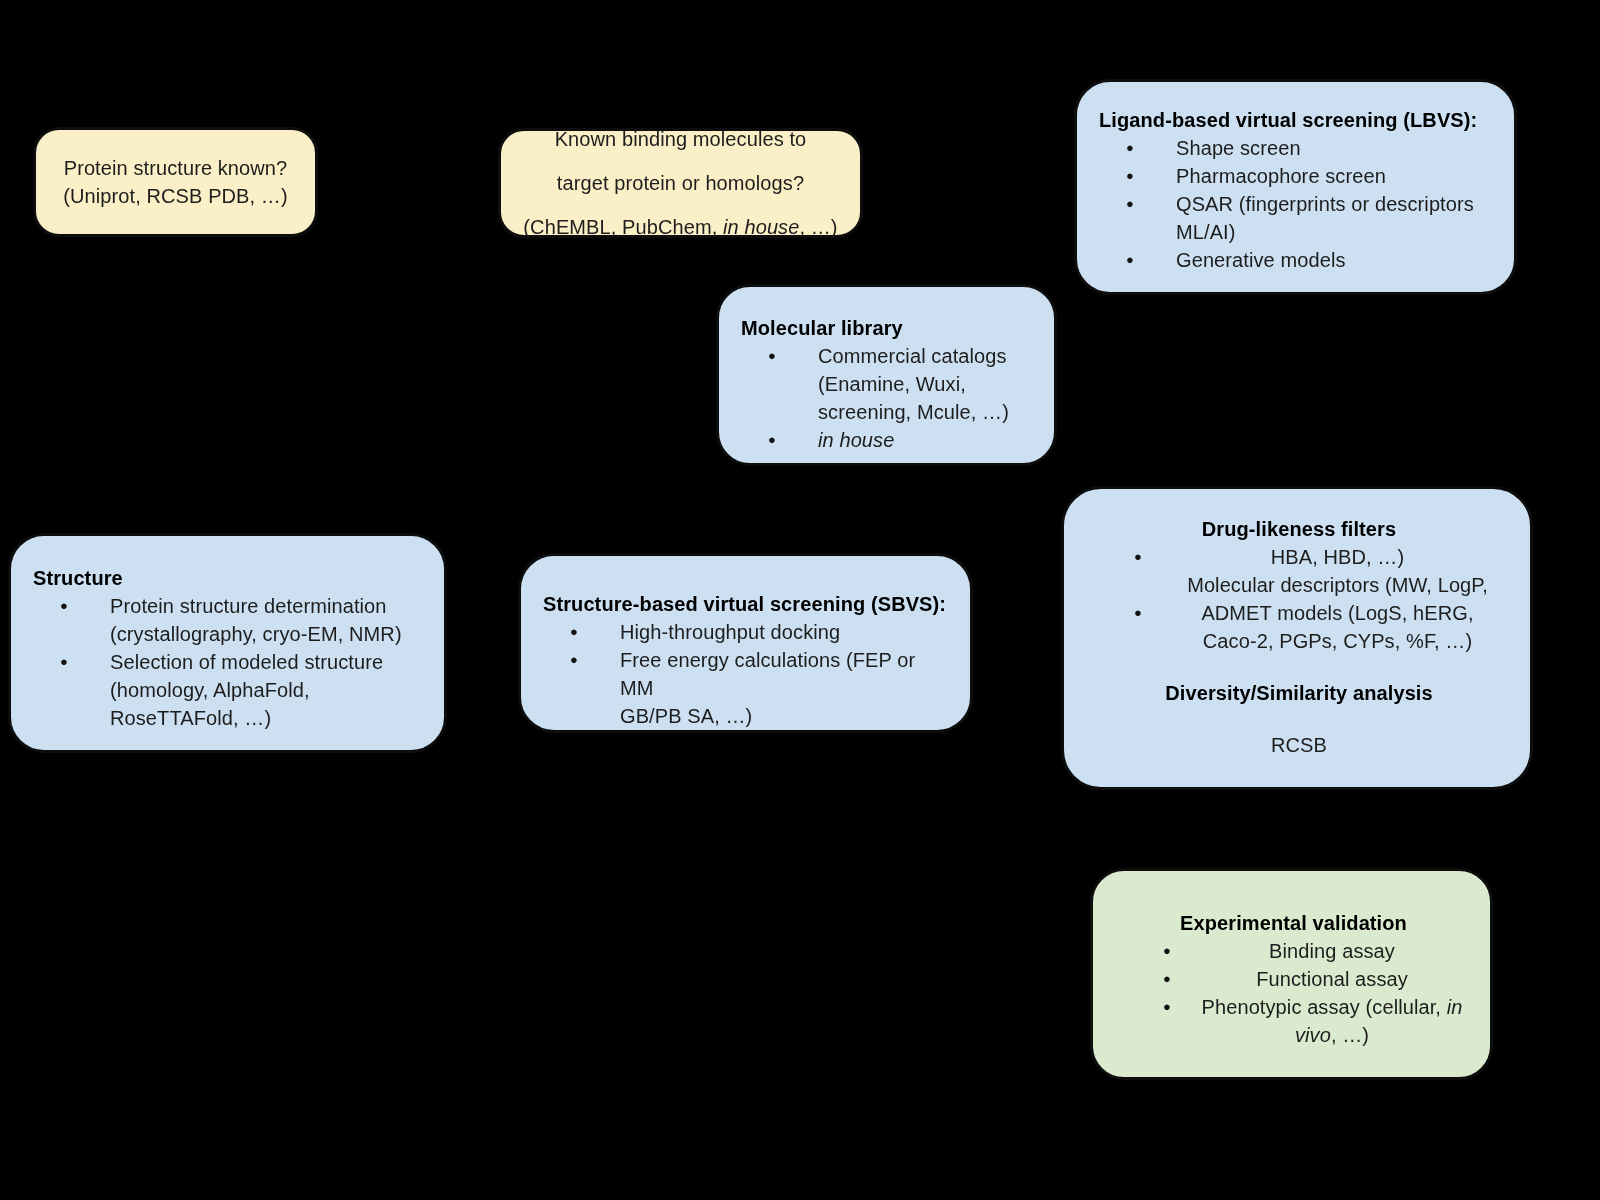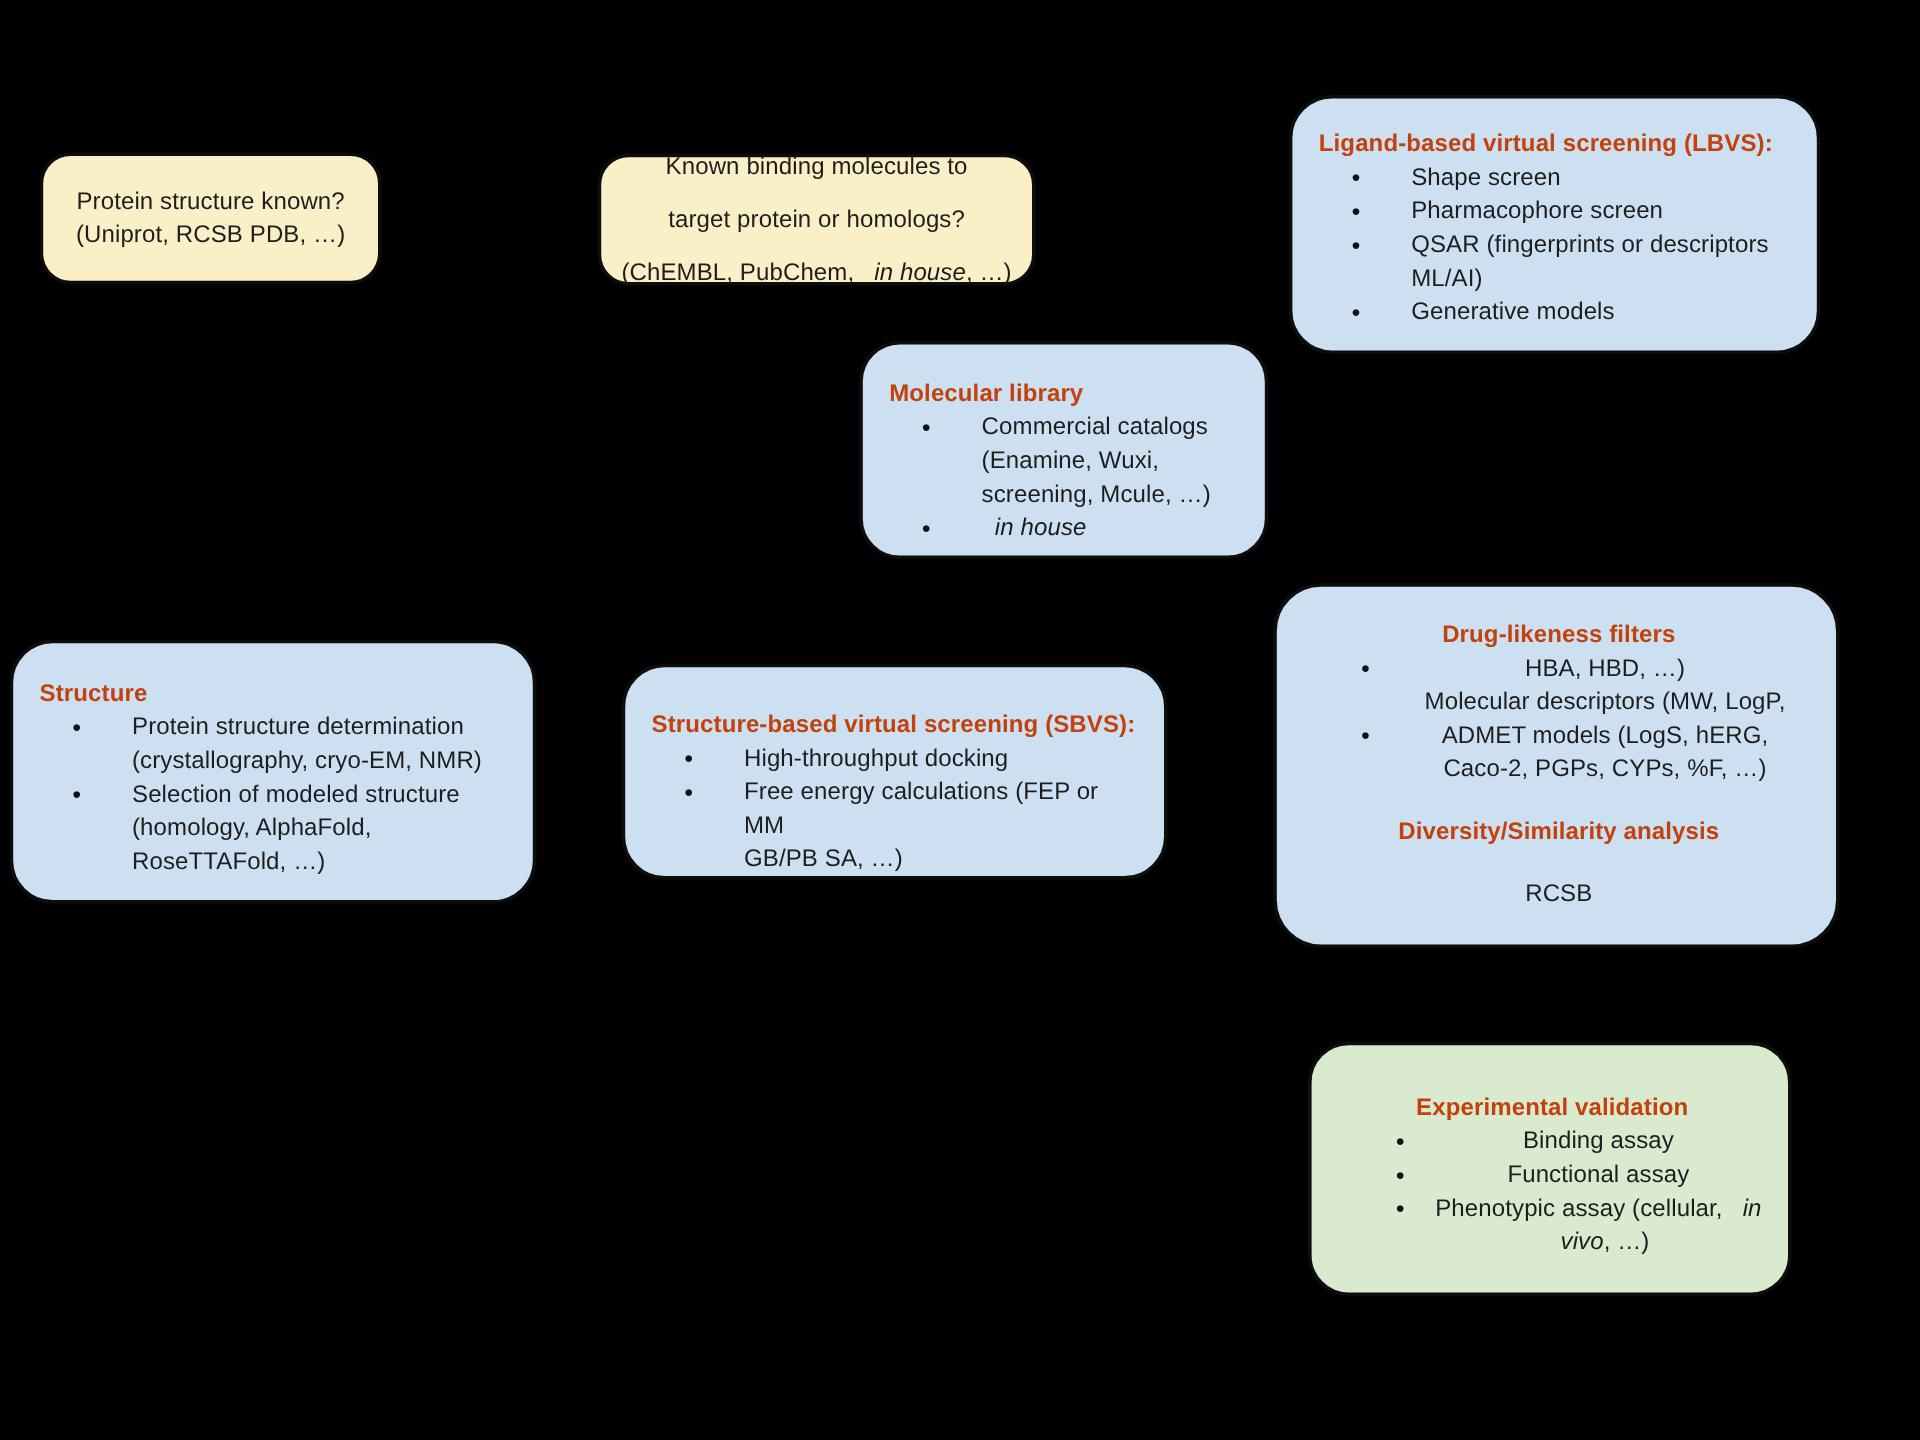--- a/index.html
+++ b/index.html
@@ -12,27 +12,27 @@
     font-size:20px;line-height:28px;letter-spacing:.1px;
   }
   .yellow{background:#FBEFC7;}
   .blue{background:#CCE0F2;}
   .green{background:#D9EACF;text-align:center;}
   .q{
     display:flex;flex-direction:column;justify-content:center;align-items:center;
     text-align:center;border-radius:26px;line-height:27px;padding:4px 8px;
   }
   .list{padding:24px 18px 0 22px;}
-  .box-title{margin:0;font-size:20px;font-weight:bold;color:#c2410c;line-height:28px;}
+  .box-title{margin:0;font-size:20px;font-weight:bold;color:#000000;line-height:28px;}
   .brow{display:flex;align-items:flex-start;}
   .dot{flex:0 0 77px;box-sizing:border-box;padding-left:27px;font-size:13px;line-height:28px;color:#111;}
   .btext{flex:1 1 auto;}
   .bline{line-height:28px;}
   .gap{height:24px;}
-  em{font-style:italic;margin-left:11px;}
+  em{font-style:italic;}
   
   #q1{left:33px;top:127px;width:285px;height:110px;align-items:center;}
   #q2{left:498px;top:128px;width:365px;height:110px;gap:16px;}
   #lbvs{left:1074px;top:79px;width:443px;height:216px;border-radius:36px;}
   #library{left:716px;top:284px;width:341px;height:182px;border-radius:34px;padding-top:27px;}
   #structure{left:8px;top:533px;width:439px;height:220px;border-radius:36px;padding-top:28px;}
   #sbvs{left:518px;top:553px;width:455px;height:180px;border-radius:36px;padding-top:34px;}
   #drug{left:1061px;top:486px;width:472px;height:304px;border-radius:40px;padding-top:26px;text-align:center;}
   #exp{left:1090px;top:868px;width:403px;height:212px;border-radius:34px;padding-top:38px;}
 </style>

